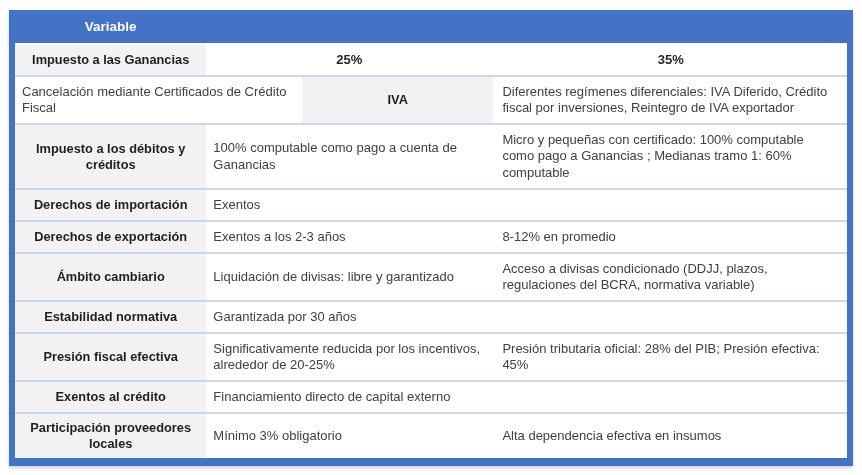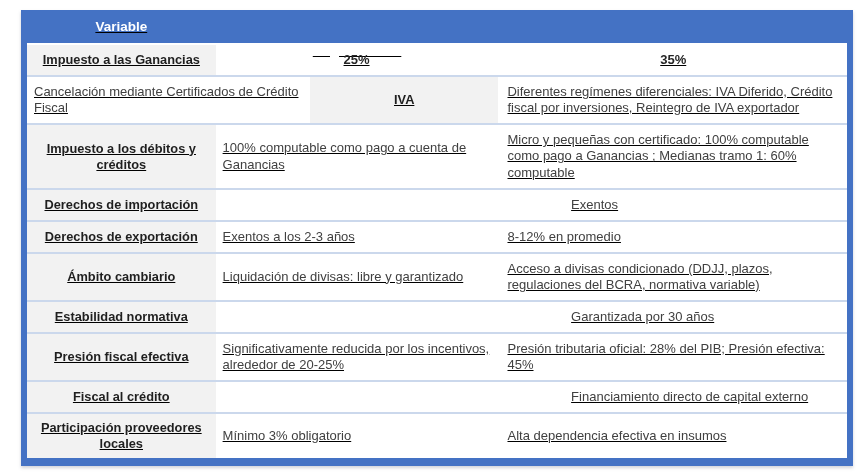--- a/index.html
+++ b/index.html
@@ -12,22 +12,21 @@
     --var-text:#1F1F1F;
   }
   *{box-sizing:border-box;}
   html,body{margin:0;padding:0;background:#FFFFFF;}
   body{
     width:862px;height:475px;overflow:hidden;
     font-family:"Liberation Sans", sans-serif;
   }
   .page{
     width:862px;height:475px;
-    padding:10px 9px 9px 21px;
-    text-decoration:underline;
+    padding:10px 9px 9px 9px;
   }
   .table-frame{
     width:100%;height:100%;
     border-left:6px solid var(--outer-border);
     border-right:6px solid var(--outer-border);
     border-bottom:8px solid var(--outer-border);
     display:flex;flex-direction:column;
     background:#FFFFFF;
     box-shadow:0 2px 3px rgba(120,130,150,0.35);
   }
@@ -40,21 +39,20 @@
   }
   .th{text-align:center;padding:0 4px;}
   .c0{width:23%;}
   .c1{width:34.5%;margin-top:47px;}
   .c2{width:42.5%;}
   .tbody{flex:1 1 auto;display:flex;flex-direction:column;}
   .tr{
     display:flex;align-items:stretch;
     flex:1 1 auto;
     border-top:2px solid var(--divider);
-    justify-content:space-between;
   }
   .tr:first-child{border-top:2px solid #FFFFFF;}
   .td{
     display:flex;align-items:center;
     padding:5px 8px;
     font-size:13px;line-height:1.25;
     color:var(--body-text);
   }
   .td.v{
     width:23%;
@@ -113,21 +111,21 @@
         <div class="tr">
           <div class="td v">Estabilidad normativa</div>
           <div class="td c1w">Garantizada por 30 años</div>
         </div>
         <div class="tr">
           <div class="td v">Presión fiscal efectiva</div>
           <div class="td c1w">Significativamente reducida por los incentivos, alrededor de 20-25%</div>
           <div class="td c2w">Presión tributaria oficial: 28% del PIB; Presión efectiva: 45%</div>
         </div>
         <div class="tr">
-          <div class="td v">Fiscal al crédito</div>
+          <div class="td v">Exentos al crédito</div>
           <div class="td c1w">Financiamiento directo de capital externo</div>
         </div>
         <div class="tr">
           <div class="td v">Participación proveedores locales</div>
           <div class="td c1w">Mínimo 3% obligatorio</div>
           <div class="td c2w">Alta dependencia efectiva en insumos</div>
         </div>
       </div>
   </div>
 </div>

